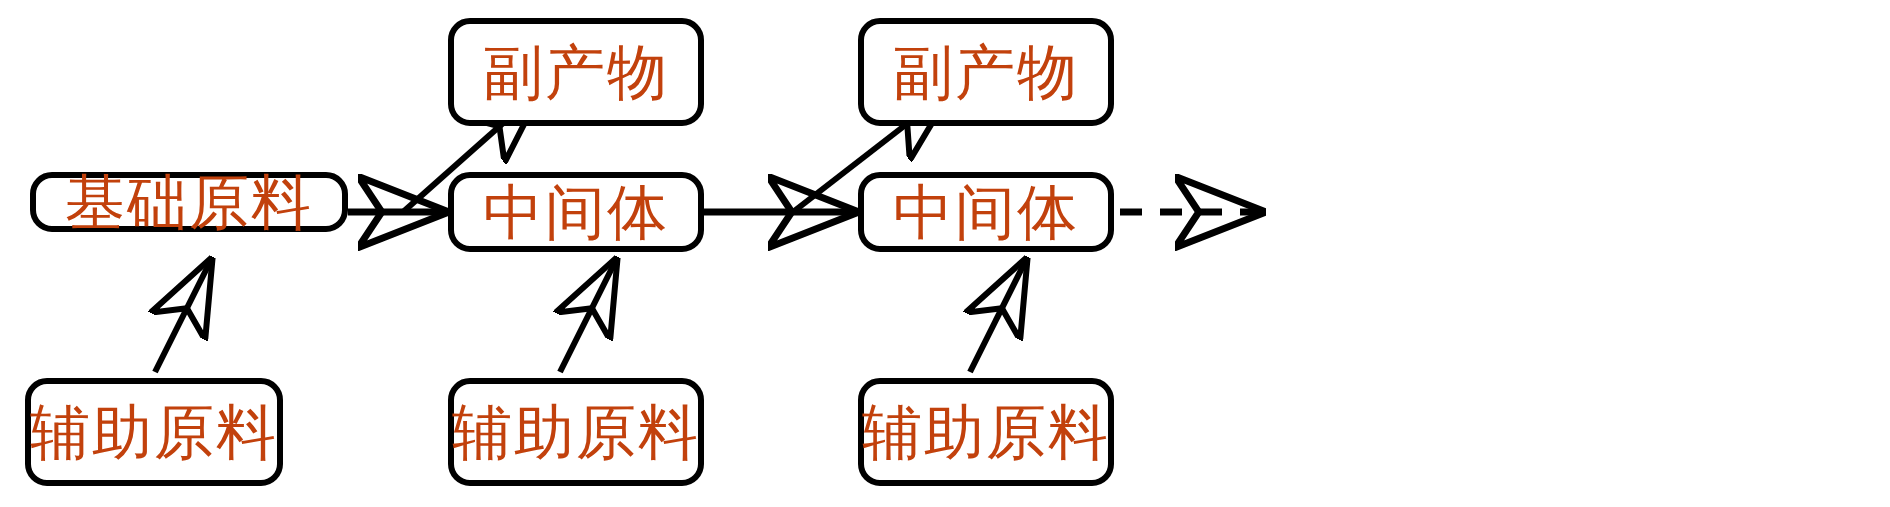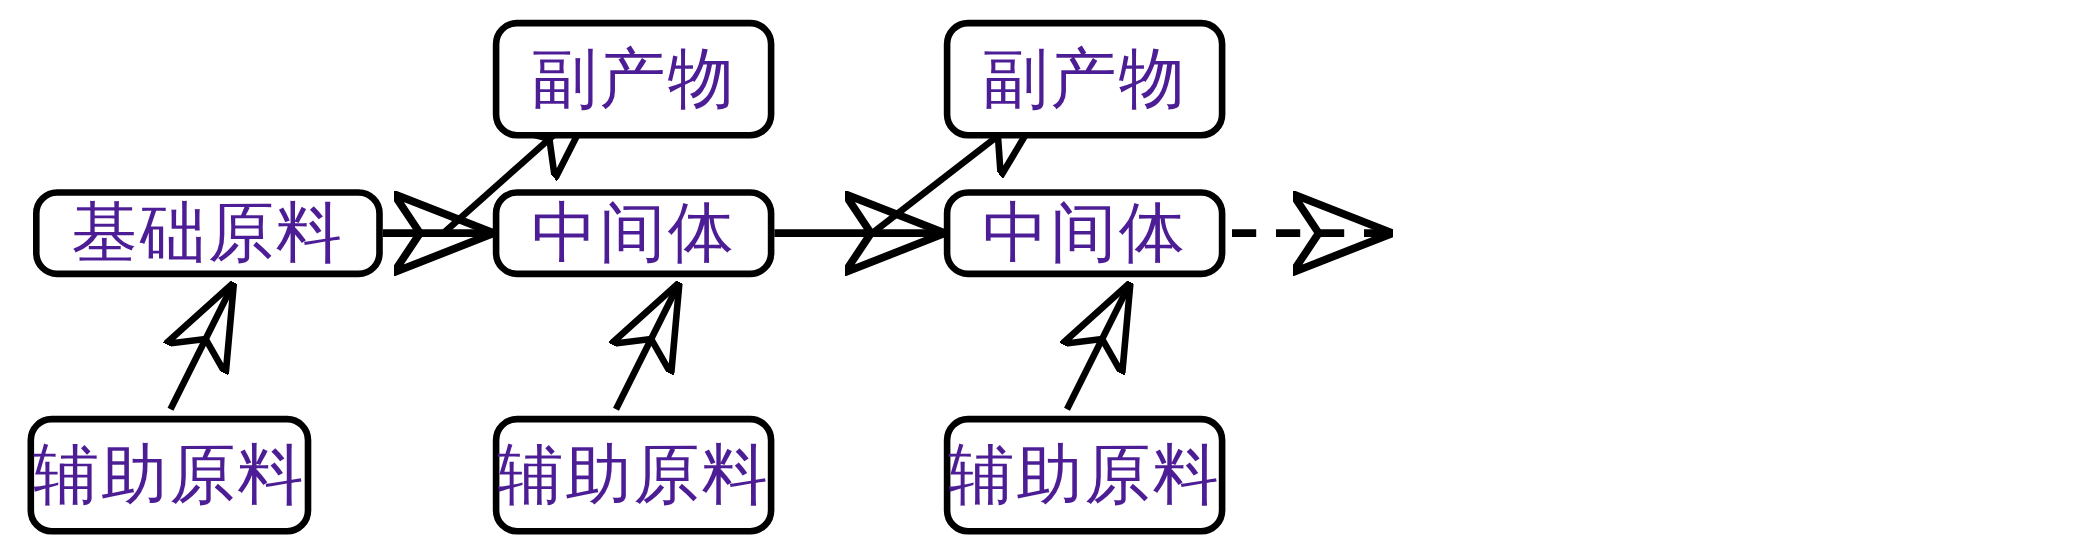--- a/index.html
+++ b/index.html
@@ -14,21 +14,21 @@
   }
   .node{
     position:absolute;
     box-sizing:border-box;
     background:#ffffff;
     border:6px solid #000000;
     border-radius:22px;
     display:flex;
     align-items:center;
     justify-content:center;
-    color:#4c1d95;
+    color:#c2410c;
     font-family:"DejaVu Serif","Liberation Serif",serif;
     font-size:60px;
     line-height:1;
     letter-spacing:2px;
     white-space:nowrap;
     z-index:3;
   }
   svg.edges{
     position:absolute;
     left:0;top:0;
@@ -64,21 +64,21 @@
 
     <line x1="704" y1="212" x2="852" y2="212" stroke-width="7" marker-end="url(#arrowhead)"></line>
 
     <line x1="793" y1="212" x2="948" y2="92" stroke-width="6" marker-end="url(#arrowhead)"></line>
 
     <line x1="970" y1="372" x2="1025" y2="262" stroke-width="6" marker-end="url(#arrowhead)"></line>
 
     <line x1="1120" y1="212" x2="1259" y2="212" stroke-width="7" stroke-dasharray="22 18" marker-end="url(#arrowhead)"></line>
   </svg>
 
-  <div class="node" style="left: 30px; top: 172px; width: 318px; height: 80px;">基础原料</div>
+  <div class="node" style="left: 30px; top: 172px; width: 318px; height: 60px;">基础原料</div>
 
   <div class="node" style="left: 25px; top: 378px; width: 258px; height: 108px;">辅助原料</div>
 
   <div class="node" style="left: 448px; top: 18px; width: 256px; height: 108px;">副产物</div>
 
   <div class="node" style="left: 448px; top: 172px; width: 256px; height: 80px;">中间体</div>
 
   <div class="node" style="left: 448px; top: 378px; width: 256px; height: 108px;">辅助原料</div>
 
   <div class="node" style="left: 858px; top: 18px; width: 256px; height: 108px;">副产物</div>

